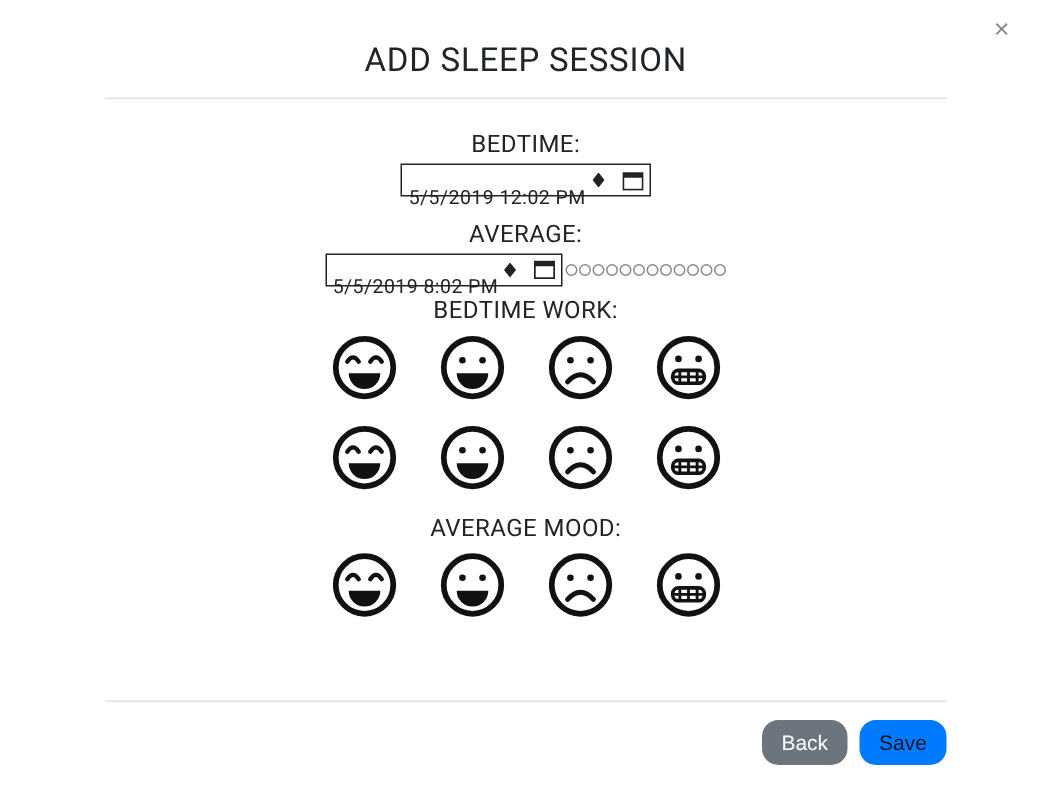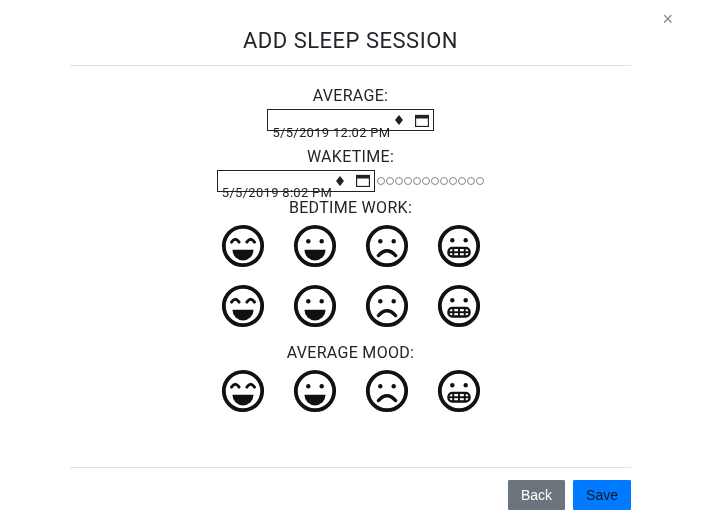--- a/index.html
+++ b/index.html
@@ -124,21 +124,21 @@
     bottom: 18px;
     border-top: 1px solid #dee2e6;
     padding-top: 12px;
     display: flex;
     justify-content: flex-end;
     gap: 8px;
   }
   .btn {
     font-size: 14px;
     padding: 6px 12px;
-    border-radius: 1px;
+    border-radius: 11px;
     border: 1px solid transparent;
     cursor: pointer;
   }
   .btn-secondary {
     background: #6c757d;
     color: #fff;
     border-color: #6c757d;
   }
   .btn-primary {
     background: #007bff;
@@ -152,41 +152,41 @@
 <div class="modal">
 
   <div class="modal-header">
     <h1 class="modal-title">ADD SLEEP SESSION</h1>
     <button class="close-btn">×</button>
   </div>
 
   <div class="modal-body">
 
     
-    <div class="section-label">AVERAGE:</div>
+    <div class="section-label">BEDTIME:</div>
     <div class="dt-box">
       <span class="dt-text">5/5/2019 12:02 PM</span>
       <span class="stepper">
         <svg width="8" height="5" viewBox="0 0 8 5">
             <polygon points="4,0 8,5 0,5" fill="#222"></polygon>
           </svg>
         <svg width="8" height="5" viewBox="0 0 8 5">
             <polygon points="0,0 8,0 4,5" fill="#222"></polygon>
           </svg>
       </span>
       <span class="cal-icon">
         <svg width="14" height="13" viewBox="0 0 14 13">
           <rect x="0.5" y="1.5" width="13" height="11" fill="none" stroke="#222" stroke-width="1.3"></rect>
           <rect x="0.5" y="1.5" width="13" height="3" fill="#222"></rect>
         </svg>
       </span>
     </div>
 
     
-    <div class="section-label">WAKETIME:</div>
+    <div class="section-label">AVERAGE:</div>
     <div class="waketime-row">
       <div class="dt-box">
         <span class="dt-text">5/5/2019 8:02 PM</span>
         <span class="stepper">
           <svg width="8" height="5" viewBox="0 0 8 5">
               <polygon points="4,0 8,5 0,5" fill="#222"></polygon>
             </svg>
           <svg width="8" height="5" viewBox="0 0 8 5">
               <polygon points="0,0 8,0 4,5" fill="#222"></polygon>
             </svg>

